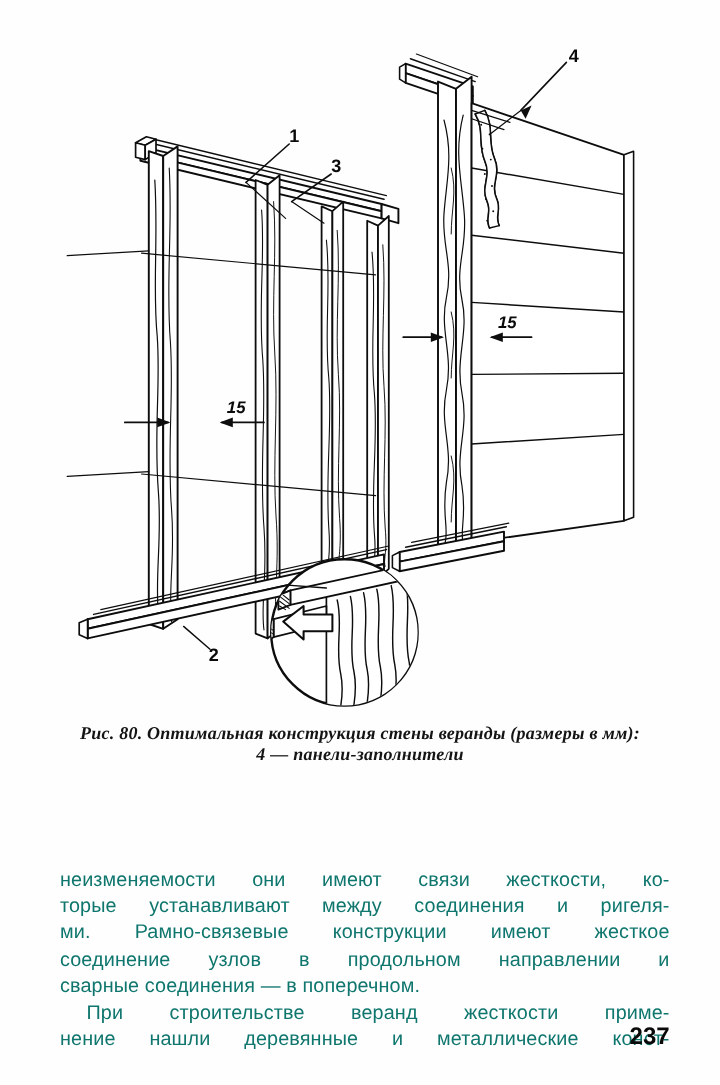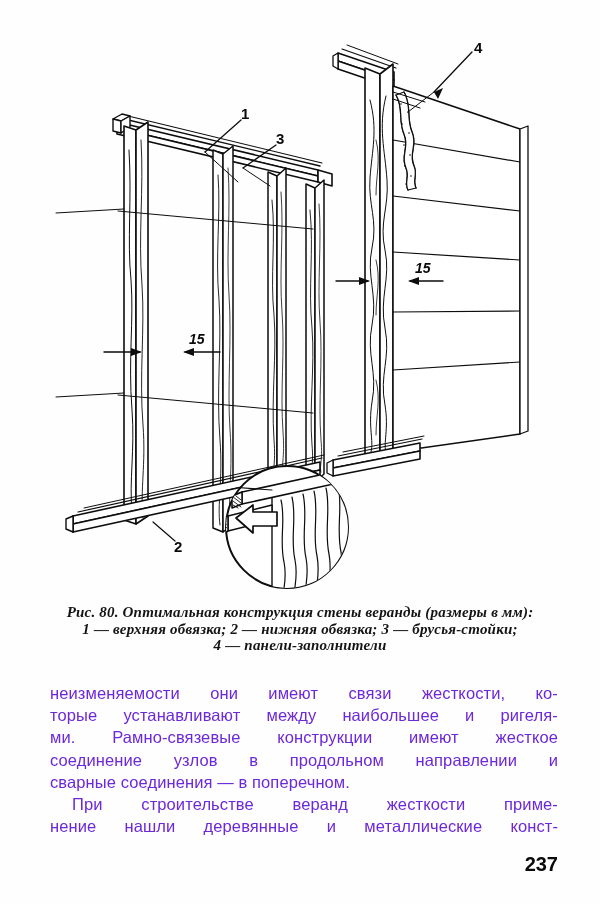--- a/index.html
+++ b/index.html
@@ -60,26 +60,26 @@
     line-height: 16.5px;
     color: #141414;
     letter-spacing: 0.2px;
   }
   #caption .cap-line { display: block; white-space: nowrap; }
 
   
   #bodytext {
     position: absolute;
     left: 50px;
-    top: 682px;
+    top: 722px;
     width: 508px;
     font-family: "Liberation Sans", sans-serif;
     font-size: 16.5px;
     line-height: 22.2px;
-    color: #6d28d9;
+    color: #0f766e;
     letter-spacing: 0.1px;
   }
   #bodytext .tline {
     display: block;
     white-space: nowrap;
   }
   #bodytext .tline.just {
     display: flex;
     justify-content: space-between;
     white-space: nowrap;
@@ -305,39 +305,38 @@
     <span class="fig-label" style="left:276px; top:131px;">3</span>
     <span class="fig-label" style="left:474px; top:40px;">4</span>
     <span class="fig-label" style="left:174px; top:539px;">2</span>
 
     <span class="dim-label" style="left:189px; top:332px;">15</span>
     <span class="dim-label" style="left:415px; top:261px;">15</span>
   </div>
 
   <div id="caption">
     <span class="cap-line">Рис. 80. Оптимальная конструкция стены веранды (размеры в мм):</span>
-    <span class="cap-line">1 — верхняя обвязка; 2 — нижняя обвязка; 3 — брусья-стойки;</span>
     <span class="cap-line">4 — панели-заполнители</span>
   </div>
 
   <div id="bodytext">
     <div>
       <span class="tline just">
           <span>неизменяемости</span>
           <span>они</span>
           <span>имеют</span>
           <span>связи</span>
           <span>жесткости,</span>
           <span>ко-</span>
         </span>
       <span class="tline just">
           <span>торые</span>
           <span>устанавливают</span>
           <span>между</span>
-          <span>наибольшее</span>
+          <span>соединения</span>
           <span>и</span>
           <span>ригеля-</span>
         </span>
       <span class="tline just">
           <span>ми.</span>
           <span>Рамно-связевые</span>
           <span>конструкции</span>
           <span>имеют</span>
           <span>жесткое</span>
         </span>

